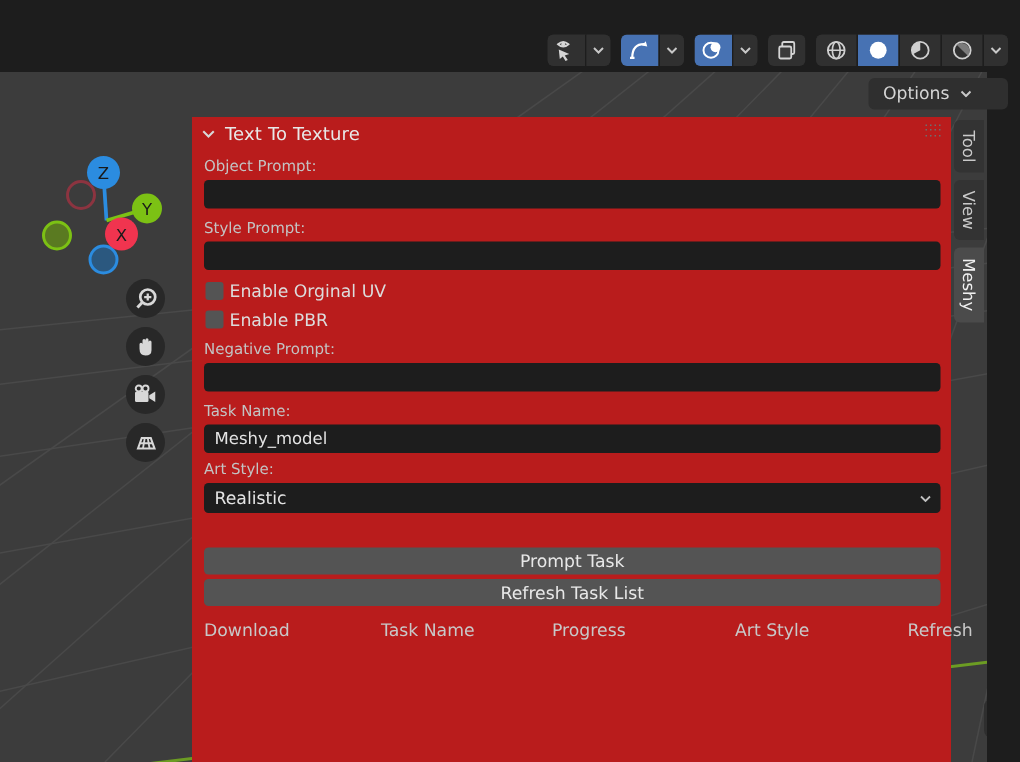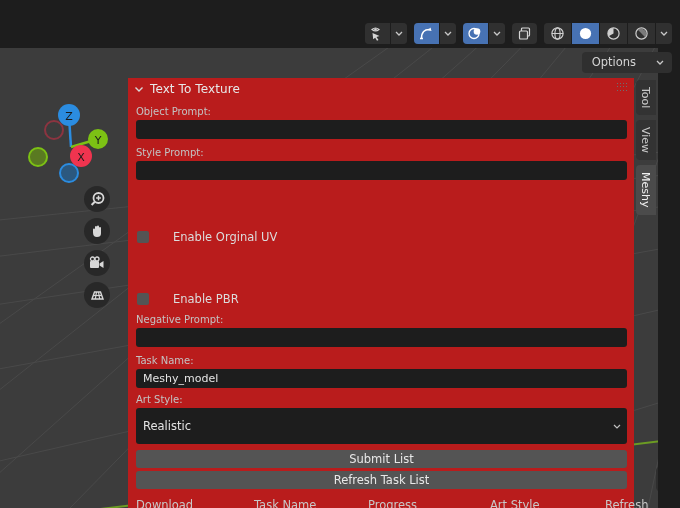--- a/index.html
+++ b/index.html
@@ -50,22 +50,22 @@
   }
   .sep { width: 1px; height: 21px; background: #1d1d1d; }
 
   
   .options-row {
     position: absolute; right: 8px; top: 52px;
     display: flex; justify-content: flex-end;
   }
   .options-btn {
     background: #2f2f2f; color: #d4d4d4; font-size: 11.5px;
-    padding: 3px 8px 4px 10px; border-radius: 4px;
-    display: flex; align-items: center; gap: 20px;
+    padding: 3px 24px 4px 10px; border-radius: 4px;
+    display: flex; align-items: center; gap: 7px;
     height: 21px;
   }
 
   
   .gizmo { position: absolute; left: 28px; top: 82px; width: 86px; height: 86px; }
   .vp-tools {
     position: absolute; left: 84px; top: 168px;
     display: flex; flex-direction: column; gap: 6px;
   }
   .vp-tool {
@@ -101,31 +101,31 @@
   }
   .text-input {
     height: 19px; margin: 0 7px 0 8px;
     background: #1d1d1d; border-radius: 3px;
     display: flex; align-items: center;
     padding: 0 7px;
     color: #e4e4e4; font-size: 11px;
   }
 
   .check-row {
-    display: flex; align-items: center; gap: 24px;
-    padding: 2px 0 2px 9px; height: 19px; margin-top: 43px;
+    display: flex; align-items: center; gap: 4px;
+    padding: 2px 0 2px 9px; height: 19px;
   }
   .checkbox {
     width: 12px; height: 12px; border-radius: 2px;
     background: #545454; flex: none;
   }
   .check-label { color: #dcdcdc; font-size: 11.5px; }
 
   .dropdown {
-    height: 36px; margin: 0 7px 0 8px;
+    height: 20px; margin: 0 7px 17px 8px;
     background: #1d1d1d; border-radius: 3px;
     display: flex; align-items: center; justify-content: space-between;
     padding: 0 6px 0 7px;
     color: #e4e4e4; font-size: 11.5px;
   }
 
   .op-button {
     height: 18px; margin: 0 7px 3px 8px;
     background: #545454; border-radius: 3px;
     display: flex; align-items: center; justify-content: center;
@@ -426,21 +426,21 @@
     <div class="spacer-6"></div>
     <div class="field-label">Art Style:</div>
     <div class="dropdown">
       <span>Realistic</span>
       <svg width="8" height="5" viewBox="0 0 8 5">
         <path d="M1 1 L4 4 L7 1" fill="none" stroke="#c0c0c0" stroke-width="1.2"></path>
       </svg>
     </div>
 
     <div class="spacer-6"></div>
-    <div class="op-button">Submit List</div>
+    <div class="op-button">Prompt Task</div>
     <div class="op-button">Refresh Task List</div>
 
     <div class="col-headers">
       <span class="col-h" style="width:98px">Download</span>
       <span class="col-h" style="width:94px">Task Name</span>
       <span class="col-h" style="width:102px">Progress</span>
       <span class="col-h" style="width:95px">Art Style</span>
       <span class="col-h">Refresh</span>
     </div>
   </div>

